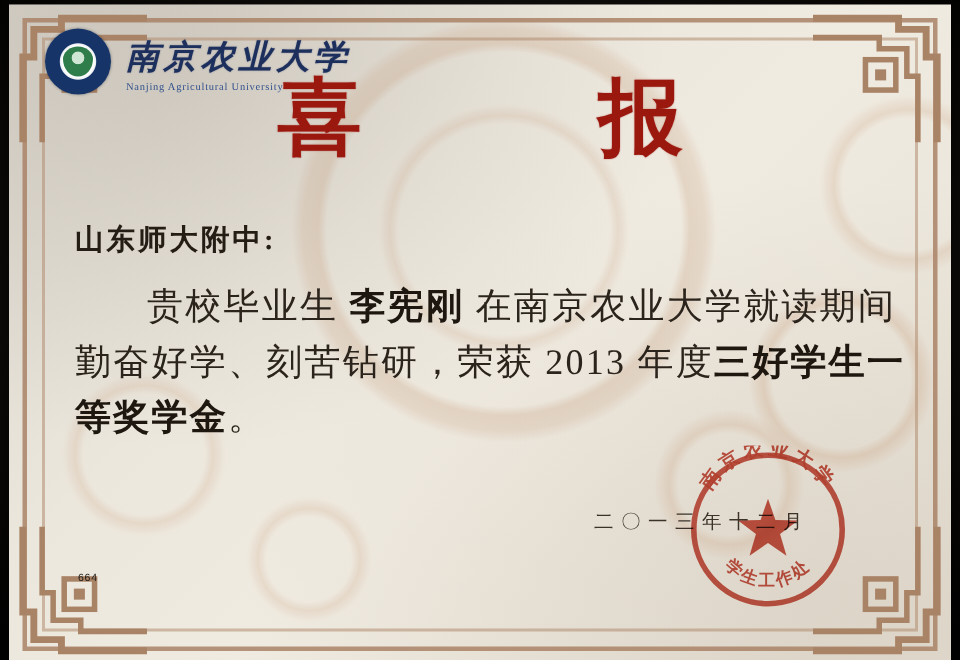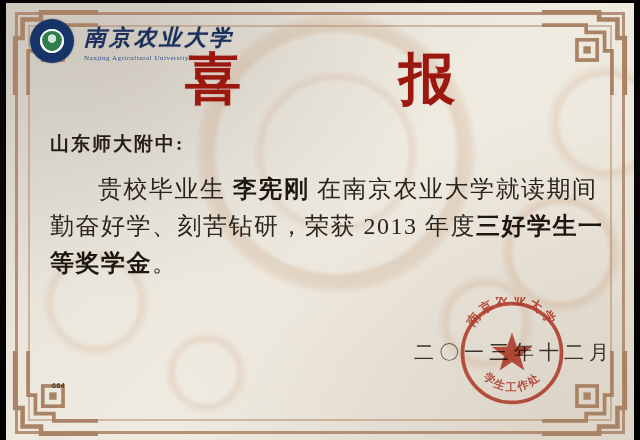--- a/index.html
+++ b/index.html
@@ -62,26 +62,26 @@
   .uni-block { padding-top:4px; }
   .uni-cn { font-size:22px; font-weight:bold; color:#1d2f5c; letter-spacing:3px;
     font-style:italic; text-shadow:0 0 1px rgba(29,47,92,.5); }
   .uni-en { font-size:7px; color:#30508c; letter-spacing:.5px; margin-top:1px; }
   
   .title-row { position:absolute; left:0; right:0; top:48px; display:flex; justify-content:center; gap:158px; }
   .title-char { font-size:56px; font-weight:bold; color:#9b180f; line-height:1;
     text-shadow:0 0 1px rgba(155,24,15,.6); }
   
   .body-text { position:absolute; left:44px; top:128px; width:558px; color:#2b241c; }
-  .salutation { font-size:19px; font-weight:bold; letter-spacing:2px; margin-bottom:14px; color:#241d15; }
+  .salutation { font-size:19px; font-weight:bold; letter-spacing:2px; margin-bottom:14px; color:#241d15;margin-top:16px; }
   .para { font-size:24px; line-height:37px; text-indent:2em; letter-spacing:1.5px; }
   .para + .para { margin-top:6px; }
   .para b { font-weight:bold; color:#1d1710; }
   
-  .date-line { position:absolute; left:408px; top:336px; font-size:20px; color:#3b332a;
+  .date-line { position:absolute; left:390px; top:336px; font-size:13px; color:#3b332a;
     letter-spacing:5px; white-space:nowrap; }
   .seal { position:absolute; left:450px; top:294px; width:112px; height:112px;
     mix-blend-mode:multiply; opacity:.92; }
   
   .footnote { position:absolute; left:46px; top:379px; font-size:7px; color:#1c1813;
     font-family:"Liberation Sans",sans-serif; letter-spacing:.5px; }
 </style>
 </head>
 <body>
 

